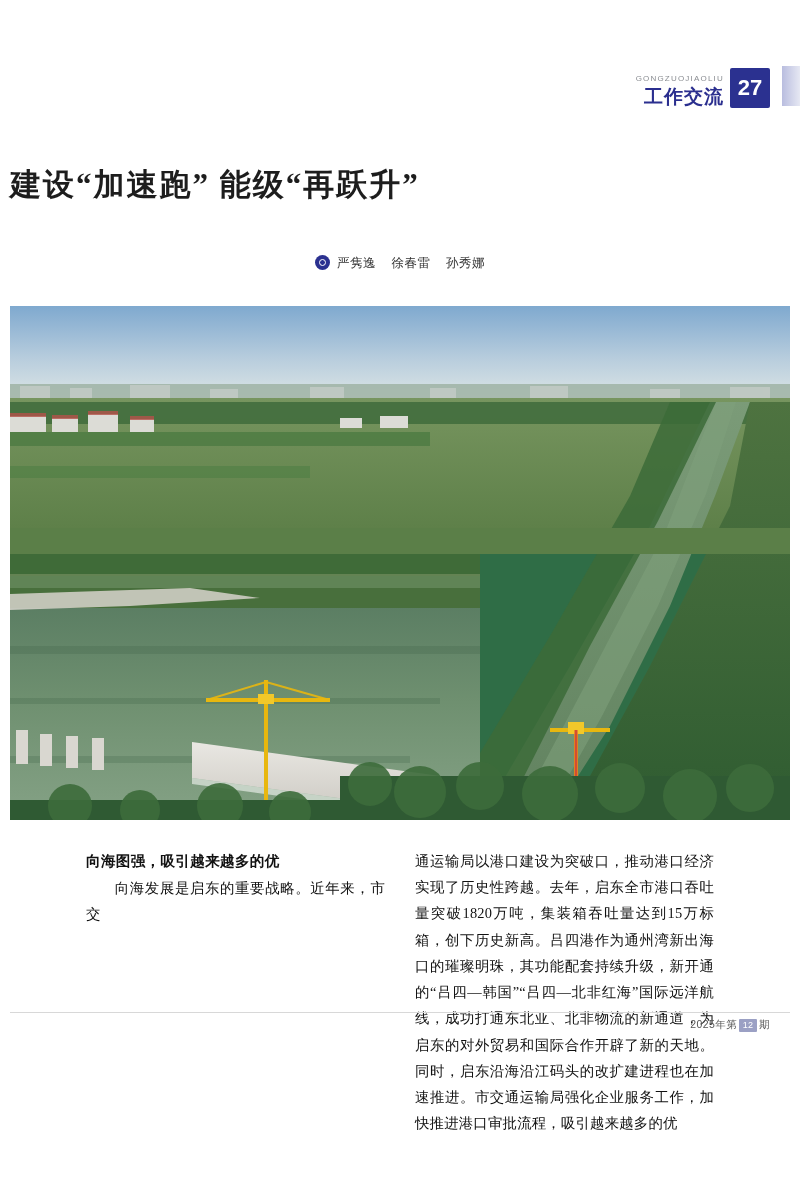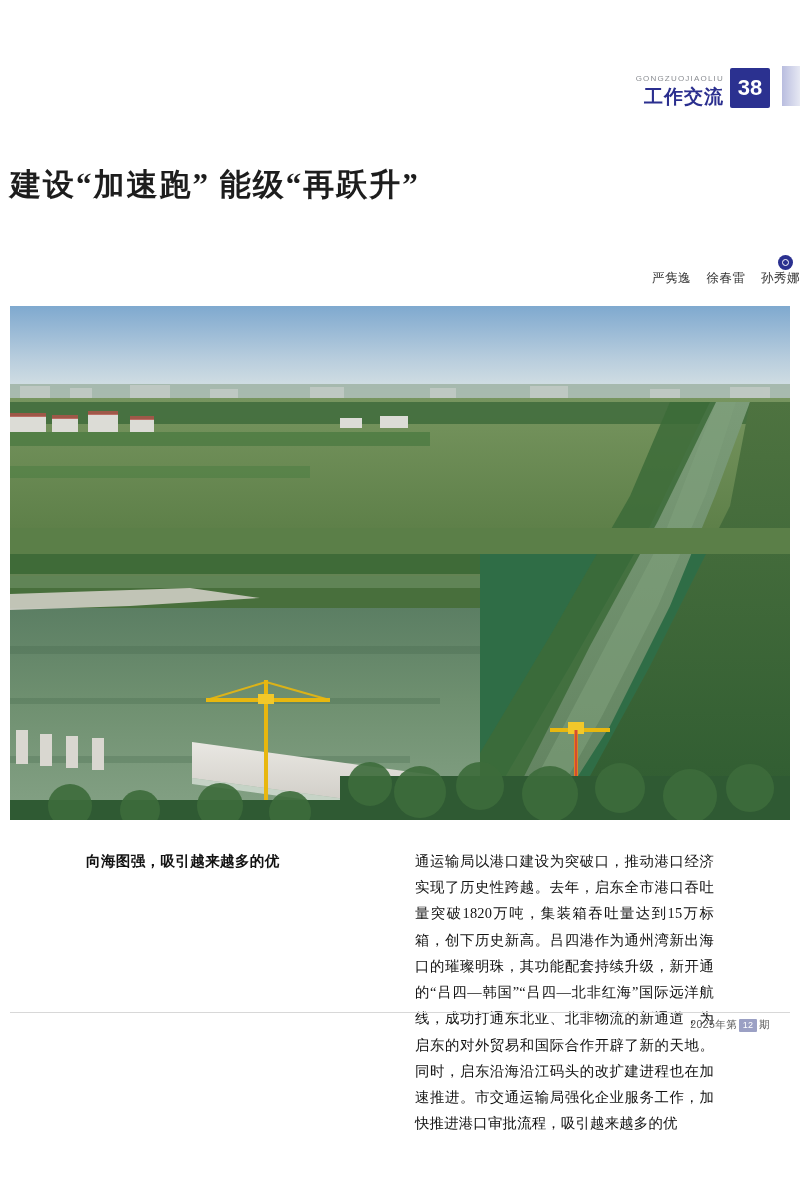--- a/index.html
+++ b/index.html
@@ -86,25 +86,24 @@
     margin-left: 10px;
   }
 
   
   .byline {
     position: absolute;
     top: 255px;
     left: 0;
     width: 800px;
     display: flex;
-    align-items: flex-end;
+    align-items: flex-start;
     justify-content: center;
     font-size: 12.5px;
     color: #333;
-    flex-direction: column;
   }
   .byline-icon {
     width: 15px;
     height: 15px;
     border-radius: 50%;
     background: #2b3190;
     margin-right: 7px;
     position: relative;
     flex: none;
   }
@@ -205,21 +204,21 @@
 <body>
 
 <div class="page">
 
   <div class="header-bar"></div>
   <div class="header">
     <div class="header-texts">
       <div class="header-pinyin">GONGZUOJIAOLIU</div>
       <div class="header-cn">工作交流</div>
     </div>
-    <div class="page-num-box">38</div>
+    <div class="page-num-box">27</div>
   </div>
 
   <div class="title">建设“加速跑”  能级“再跃升”</div>
 
   <div class="byline">
     <span class="byline-icon"></span>
     <span class="byline-names">
       <span>严隽逸</span>
       <span>徐春雷</span>
       <span>孙秀娜</span>
@@ -429,20 +428,21 @@
         <circle cx="130" cy="504" r="20"></circle>
         <circle cx="210" cy="500" r="23"></circle>
         <circle cx="280" cy="506" r="21"></circle>
       </g>
     </svg>
   </div>
 
   <div class="columns">
     <div class="col">
       <p class="subhead">向海图强，吸引越来越多的优</p>
+      <p class="indent">向海发展是启东的重要战略。近年来，市交</p>
     </div>
     <div class="col">
       <p>通运输局以港口建设为突破口，推动港口经济实现了历史性跨越。去年，启东全市港口吞吐量突破1820万吨，集装箱吞吐量达到15万标箱，创下历史新高。吕四港作为通州湾新出海口的璀璨明珠，其功能配套持续升级，新开通的“吕四—韩国”“吕四—北非红海”国际远洋航线，成功打通东北亚、北非物流的新通道，为启东的对外贸易和国际合作开辟了新的天地。同时，启东沿海沿江码头的改扩建进程也在加速推进。市交通运输局强化企业服务工作，加快推进港口审批流程，吸引越来越多的优</p>
     </div>
   </div>
 
   <div class="footer-rule"></div>
   <div class="footer">
     <span>2025年</span>
     <span>第</span>

